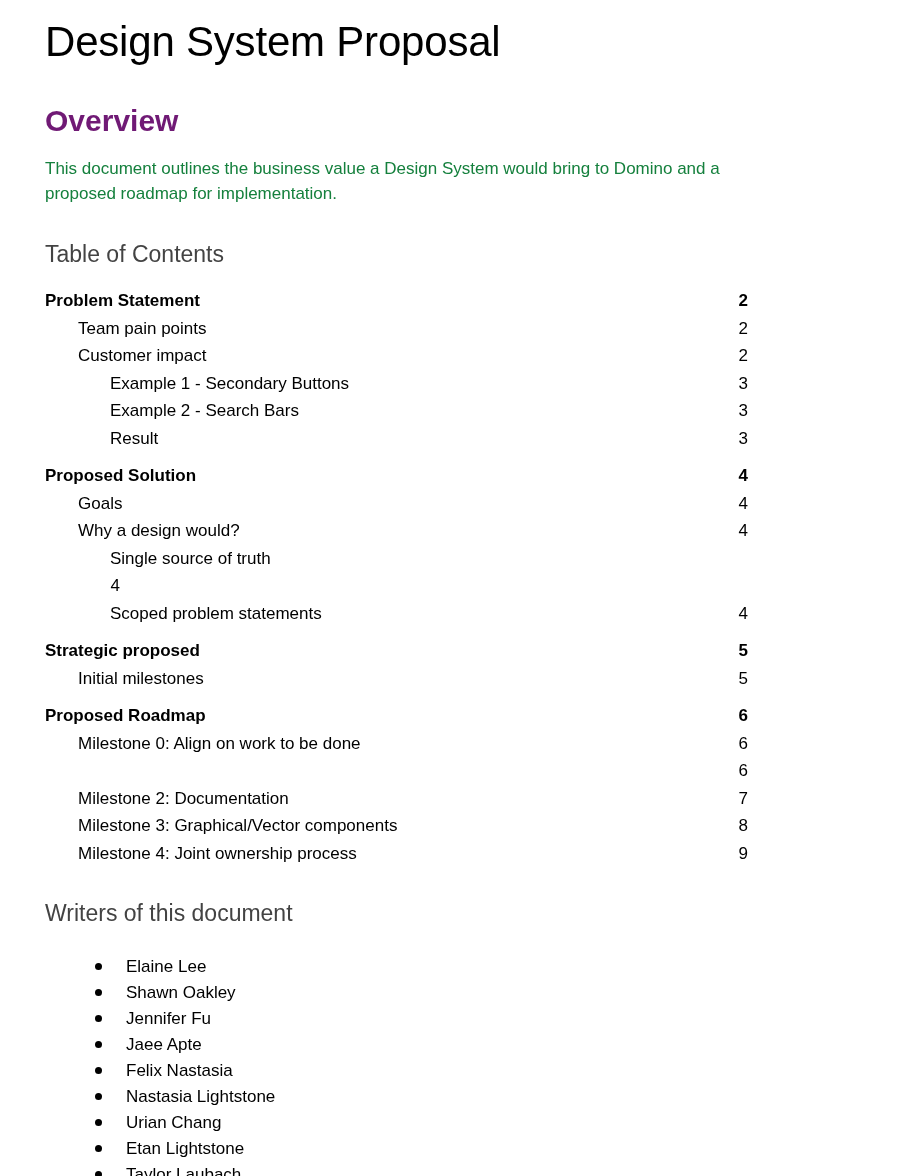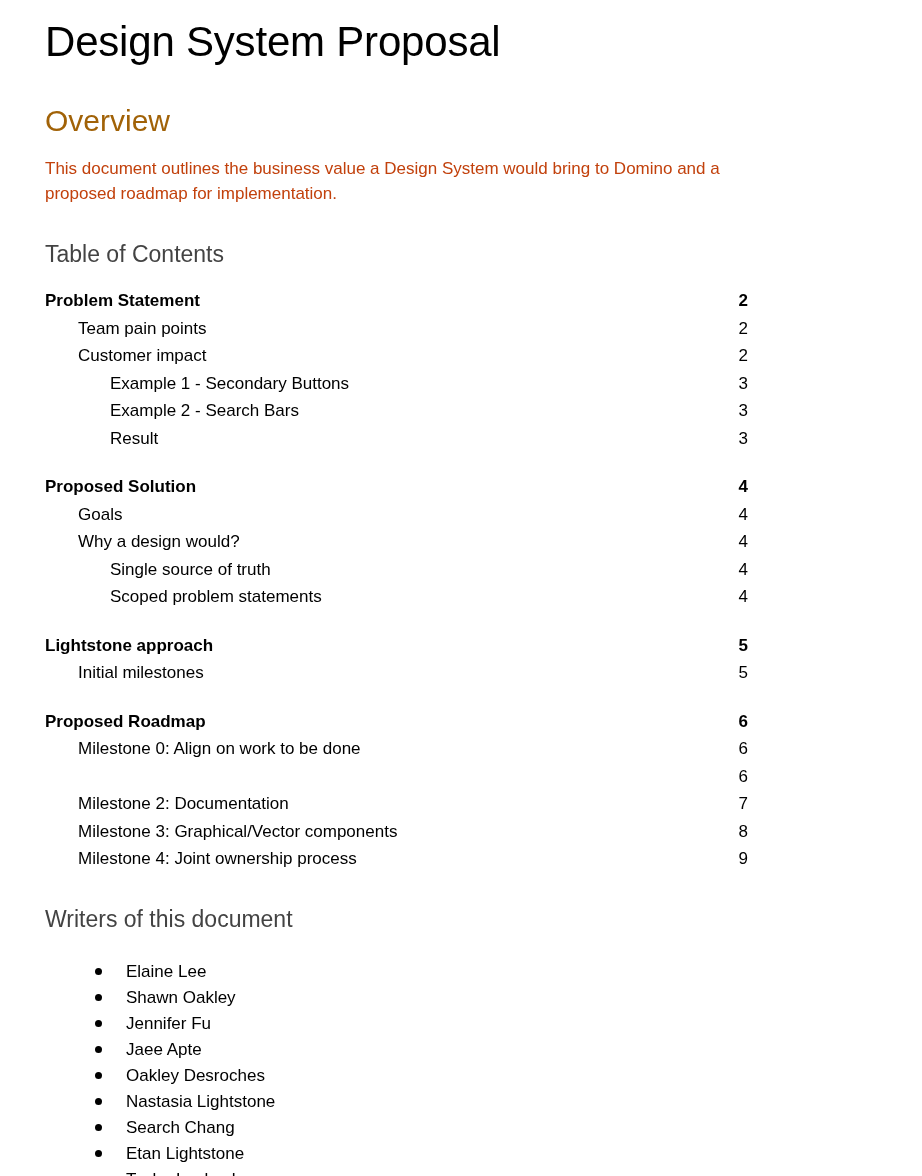--- a/index.html
+++ b/index.html
@@ -32,33 +32,33 @@
     line-height: 1.15;
     color: #000000;
     margin: 0;
     padding-top: 18px;
     letter-spacing: -0.2px;
   }
 
   
   .h-overview {
     font-size: 30px;
-    font-weight: 400;
+    font-weight: 700;
     line-height: 1.15;
-    color: #a16207;
+    color: #701a75;
     margin: 0;
     padding-top: 38px;
   }
 
   
   .body-para {
     font-size: 17px;
     font-weight: 400;
     line-height: 1.47;
-    color: #c2410c;
+    color: #15803d;
     margin: 0;
     padding-top: 18px;
     max-width: 790px;
   }
 
   
   .h-gray {
     font-size: 23px;
     font-weight: 400;
     line-height: 1.15;
@@ -69,21 +69,21 @@
   .h-writers { padding-top: 33px; }
 
   
   .toc {
     padding-top: 20px;
   }
   .toc-group {
     margin-bottom: 0;
   }
   .toc-group + .toc-group {
-    margin-top: 21px;
+    margin-top: 10px;
   }
   .toc-row {
     display: flex;
     align-items: baseline;
     font-size: 17px;
     line-height: 27.5px;
     color: #000000;
     white-space: nowrap;
   }
   .toc-row .toc-label {
@@ -183,34 +183,34 @@
         <a class="toc-row lvl-2" href="#" style="text-decoration: none; color: inherit;">
           <span class="toc-label">Goals</span>
           <span class="toc-filler"></span>
           <span class="toc-page">4</span>
         </a>
         <a class="toc-row lvl-2" href="#" style="text-decoration: none; color: inherit;">
           <span class="toc-label">Why a design would?</span>
           <span class="toc-filler"></span>
           <span class="toc-page">4</span>
         </a>
-        <a class="toc-row lvl-3" href="#" style="text-decoration: none; color: inherit;">
+        <a class="toc-row lvl-3" href="#" style="text-decoration: none; color: inherit; flex-direction: column;">
           <span class="toc-label">Single source of truth</span>
           <span class="toc-filler"></span>
           <span class="toc-page">4</span>
         </a>
         <a class="toc-row lvl-3" href="#" style="text-decoration: none; color: inherit;">
           <span class="toc-label">Scoped problem statements</span>
           <span class="toc-filler"></span>
           <span class="toc-page">4</span>
         </a>
       </div>
       <div class="toc-group">
         <a class="toc-row lvl-1" href="#" style="text-decoration: none; color: inherit;">
-          <span class="toc-label">Lightstone approach</span>
+          <span class="toc-label">Strategic proposed</span>
           <span class="toc-filler"></span>
           <span class="toc-page">5</span>
         </a>
         <a class="toc-row lvl-2" href="#" style="text-decoration: none; color: inherit;">
           <span class="toc-label">Initial milestones</span>
           <span class="toc-filler"></span>
           <span class="toc-page">5</span>
         </a>
       </div>
       <div class="toc-group">
@@ -246,20 +246,20 @@
       </div>
     </nav>
 
   <h3 class="h-gray h-writers">Writers of this document</h3>
 
   <ul class="writers-list" id="writers-root">
       <li><span class="bullet"></span><span>Elaine Lee</span></li>
       <li><span class="bullet"></span><span>Shawn Oakley</span></li>
       <li><span class="bullet"></span><span>Jennifer Fu</span></li>
       <li><span class="bullet"></span><span>Jaee Apte</span></li>
-      <li><span class="bullet"></span><span>Oakley Desroches</span></li>
+      <li><span class="bullet"></span><span>Felix Nastasia</span></li>
       <li><span class="bullet"></span><span>Nastasia Lightstone</span></li>
-      <li><span class="bullet"></span><span>Search Chang</span></li>
+      <li><span class="bullet"></span><span>Urian Chang</span></li>
       <li><span class="bullet"></span><span>Etan Lightstone</span></li>
       <li><span class="bullet"></span><span>Taylor Laubach</span></li>
     </ul>
 
 </div>
 
 </body></html>

